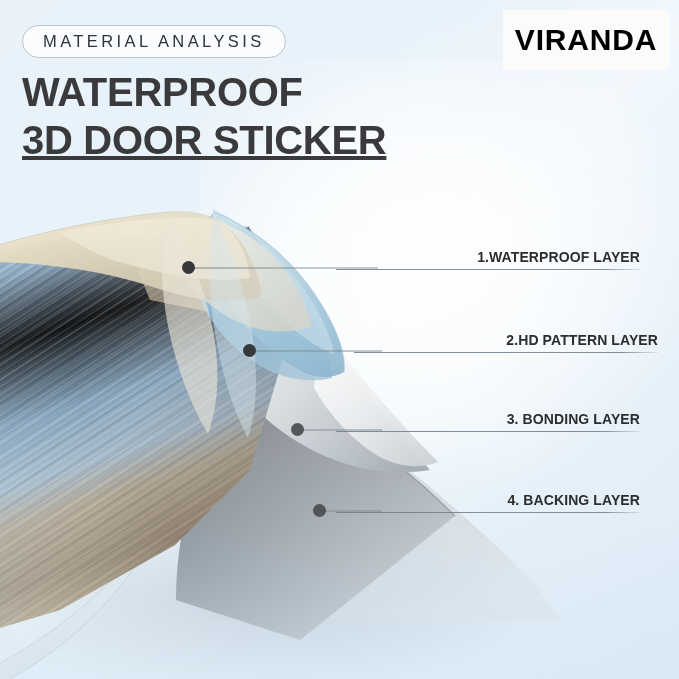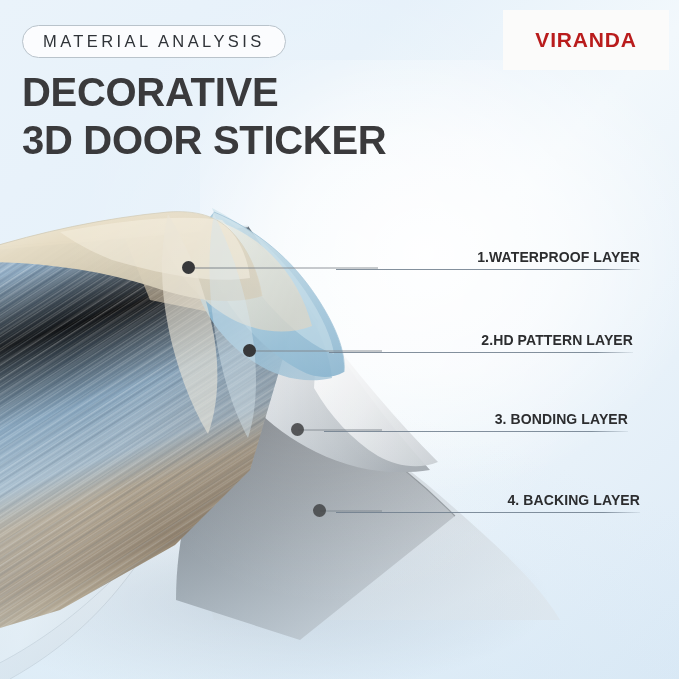--- a/index.html
+++ b/index.html
@@ -63,36 +63,36 @@
   #title {
     position: absolute;
     left: 22px; top: 68px;
     color: #3a3a3c;
     font-weight: 700;
     font-size: 40px;
     line-height: 48px;
     letter-spacing: -0.3px;
     white-space: nowrap;
   }
-  #title .l2 { display: block; }
+  #title .l2 { display: block; text-decoration: underline; }
 
   #logo-box {
     position: absolute;
     left: 503px; top: 10px;
     width: 166px; height: 60px;
     background: #fbfbfa;
     display: flex;
     align-items: center;
     justify-content: center;
   }
   #logo-box .txt {
-    font-size: 21px;
+    font-size: 30px;
     font-weight: 700;
     letter-spacing: 0.8px;
-    color: #b91c1c;
+    color: #000000;
   }
 
   
   #artwork {
     position: absolute;
     inset: 0;
     pointer-events: none;
   }
 
   
@@ -363,39 +363,39 @@
     <line x1="320" y1="511" x2="382" y2="511" stroke="#5c646d" stroke-width="1" opacity="0.85"></line>
   </svg>
 
   <div id="vignette"></div>
 
   <div id="badge">
     <span class="txt">MATERIAL ANALYSIS</span>
   </div>
 
   <div id="title">
-    <span class="l1">DECORATIVE</span>
+    <span class="l1">WATERPROOF</span>
     <span class="l2">3D DOOR STICKER</span>
   </div>
 
   <div id="logo-box">
     <span class="txt">VIRANDA</span>
   </div>
 
   <div class="callout" style="left:336px; top:236px; width:304px; height:34px;">
     <span class="label">1.WATERPROOF LAYER</span>
     <span class="rule"></span>
   </div>
 
-  <div class="callout" style="left:329px; top:319px; width:304px; height:34px;">
+  <div class="callout" style="left:354px; top:319px; width:304px; height:34px;">
     <span class="label">2.HD PATTERN LAYER</span>
     <span class="rule"></span>
   </div>
 
-  <div class="callout" style="left:324px; top:398px; width:304px; height:34px;">
+  <div class="callout" style="left:336px; top:398px; width:304px; height:34px;">
     <span class="label">3. BONDING LAYER</span>
     <span class="rule"></span>
   </div>
 
   <div class="callout" style="left:336px; top:479px; width:304px; height:34px;text-align:center;">
     <span class="label">4. BACKING LAYER</span>
     <span class="rule"></span>
   </div>
 
   <span class="dot" style="left:182px; top:261px;"></span>

